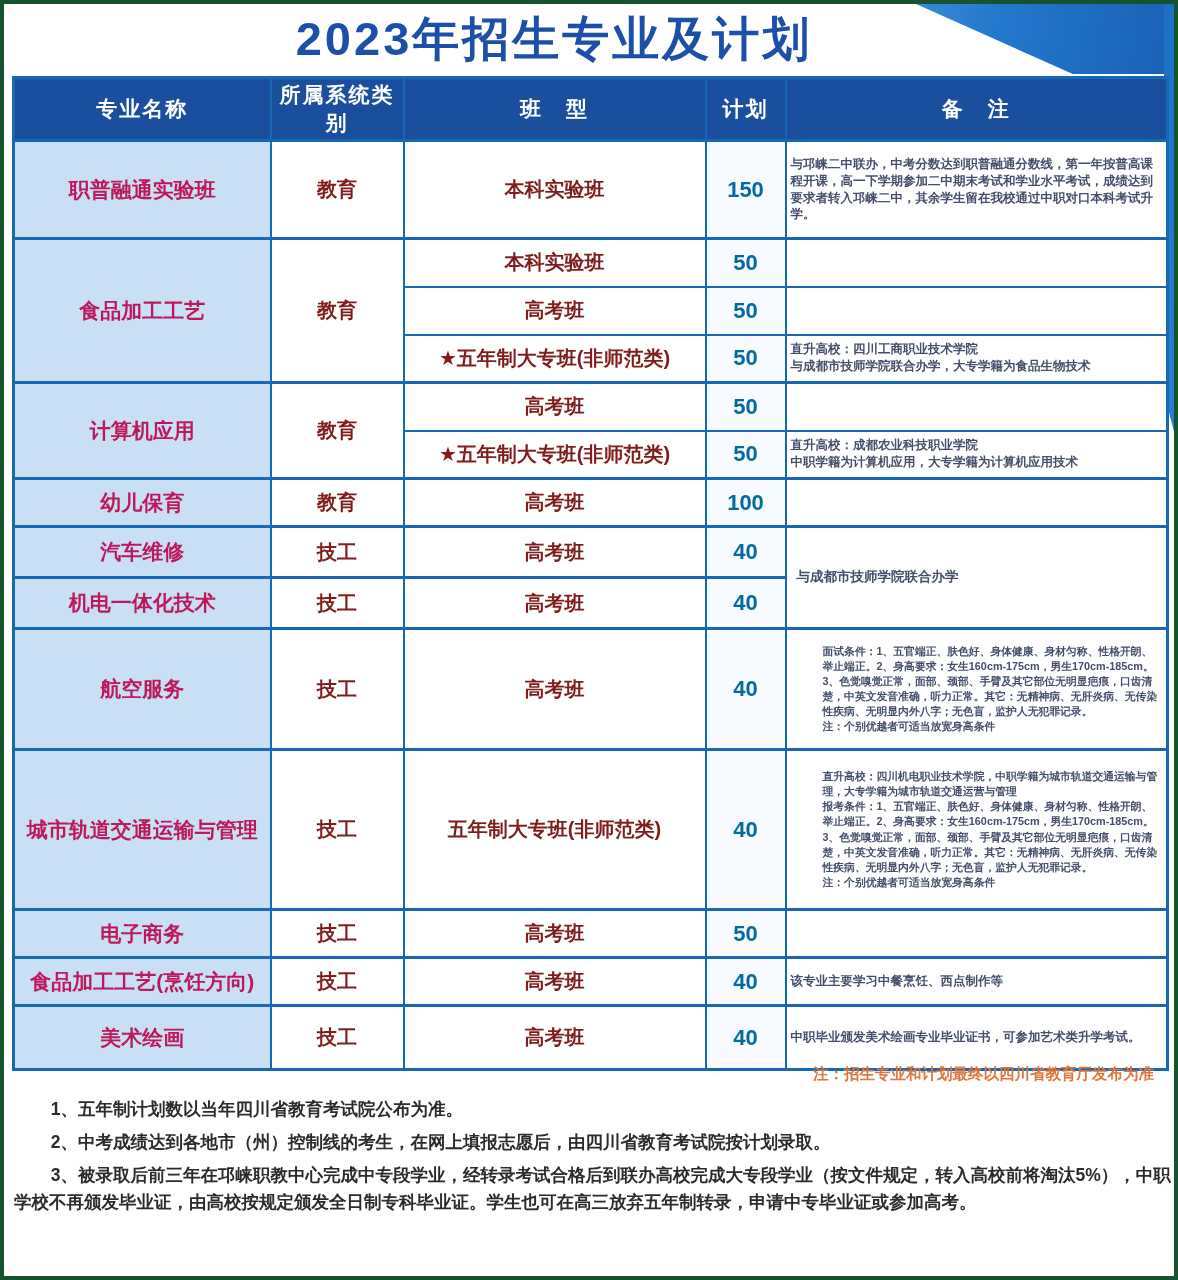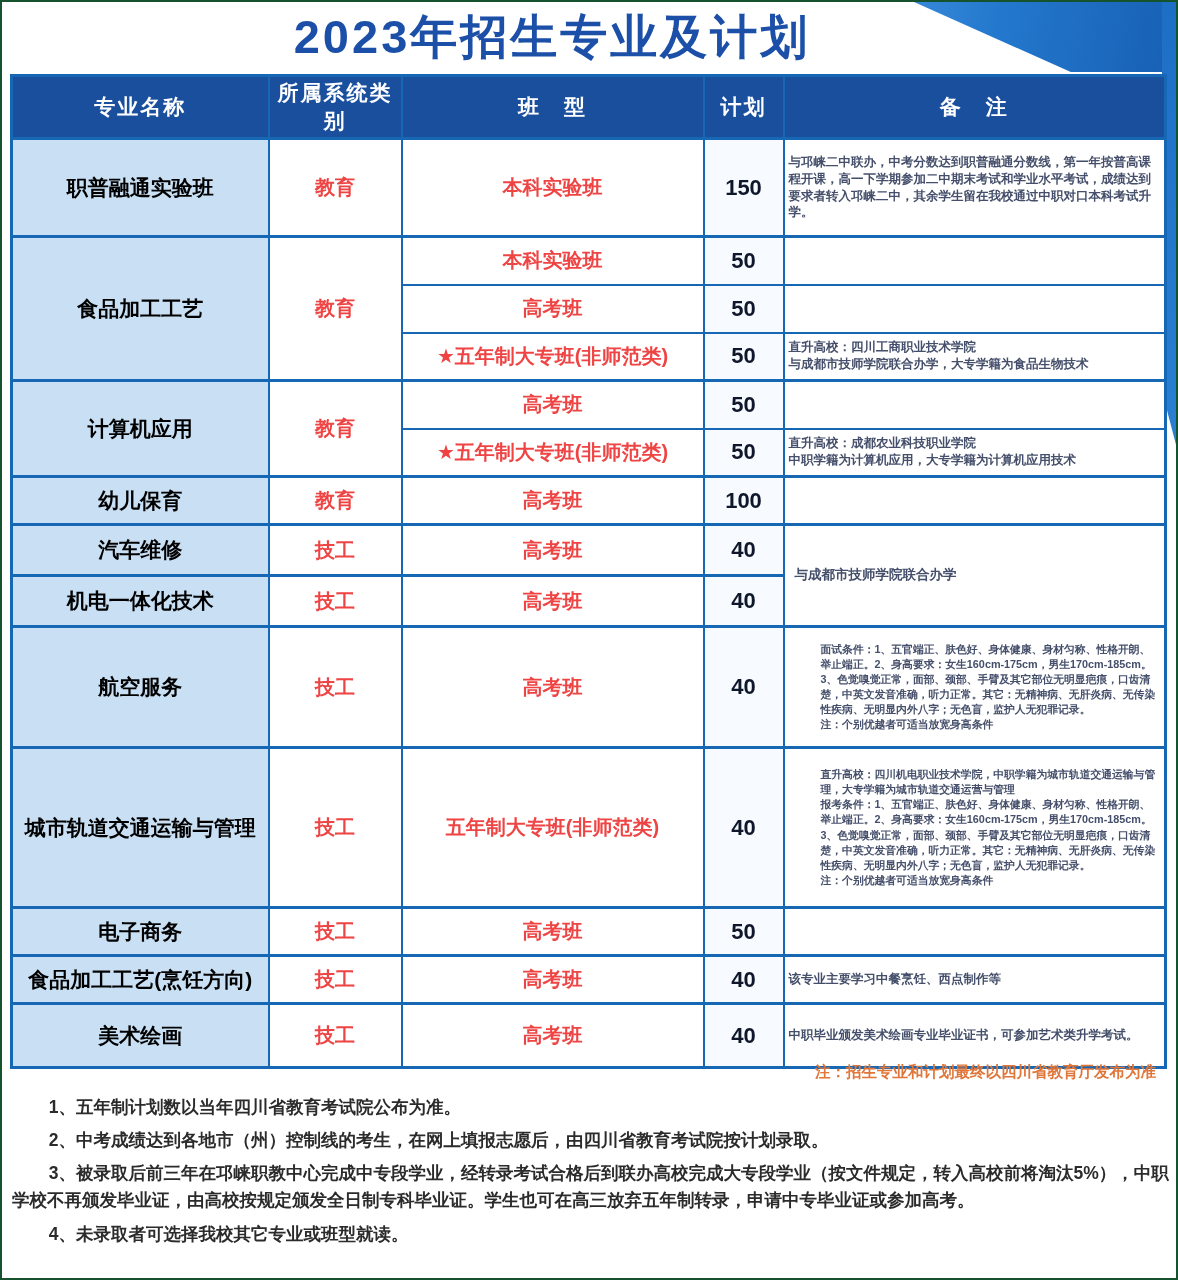--- a/index.html
+++ b/index.html
@@ -2,21 +2,21 @@
 <html><head>
 <meta charset="utf-8">
 <style>
   html,body{margin:0;padding:0;background:#ececec;}
   .page{
     position:relative;
     width:1178px;height:1280px;
     background:#ffffff;
     overflow:hidden;
     font-family:"Liberation Sans","DejaVu Sans",sans-serif;
-    border:2px solid #14532d;
+    border:4px solid #14532d;
     box-sizing:border-box;
   }
   
   .ribbon-corner{
     position:absolute;left:898px;top:0;width:280px;height:70px;
     background:linear-gradient(100deg,#3a8ada 0%,#2378cd 35%,#175fb4 100%);
     clip-path:polygon(5% 0,100% 0,100% 100%,61% 100%);
     z-index:0;
   }
   .ribbon-band{
@@ -49,27 +49,27 @@
   }
   table.enroll{border:3px solid #1768b4;}
   table.enroll th{
     background:#1a4f9e;color:#ffffff;
     font-size:21px;font-weight:700;letter-spacing:2px;
     height:38px;text-align:center;
   }
   tr.group-start td{border-top-width:3px;margin-left:8px;}
   td.major{
     background:#c9e0f4;text-align:center;
-    font-size:21px;font-weight:700;color:#000000;
+    font-size:21px;font-weight:700;color:#be185d;
   }
   td.cat, td.type{
-    text-align:center;font-size:20px;font-weight:600;color:#ef4444;
+    text-align:center;font-size:20px;font-weight:600;color:#7f1d1d;
   }
   td.plan{
-    text-align:center;font-size:22px;font-weight:600;color:#0f172a;
+    text-align:center;font-size:22px;font-weight:600;color:#0369a1;
     background:#f7fbff;
   }
   td.remark{
     text-align:left;font-size:12.5px;font-weight:600;color:#454f6b;
     line-height:1.35;padding:5px 10px;white-space:pre-line;
   }
   td.remark.small{font-size:10.8px;line-height:1.4;font-weight:600;padding-left:36px;}
   td.remark.mid{font-size:13.5px;padding-left:10px;}
   .orange-note{
     position:absolute;right:20px;top:1060px;
@@ -209,15 +209,14 @@
         </tr>
       </tbody>
   </table>
 
   <div class="orange-note">注：招生专业和计划最终以四川省教育厅发布为准</div>
 
   <div class="footnotes">
   <p class="fitem">1、五年制计划数以当年四川省教育考试院公布为准。</p>
       <p class="fitem">2、中考成绩达到各地市（州）控制线的考生，在网上填报志愿后，由四川省教育考试院按计划录取。</p>
       <p class="fitem">3、被录取后前三年在邛崃职教中心完成中专段学业，经转录考试合格后到联办高校完成大专段学业（按文件规定，转入高校前将淘汰5%），中职学校不再颁发毕业证，由高校按规定颁发全日制专科毕业证。学生也可在高三放弃五年制转录，申请中专毕业证或参加高考。</p>
-      <p class="fitem">4、未录取者可选择我校其它专业或班型就读。</p>
     </div>
 </div>
 
 </body></html>

